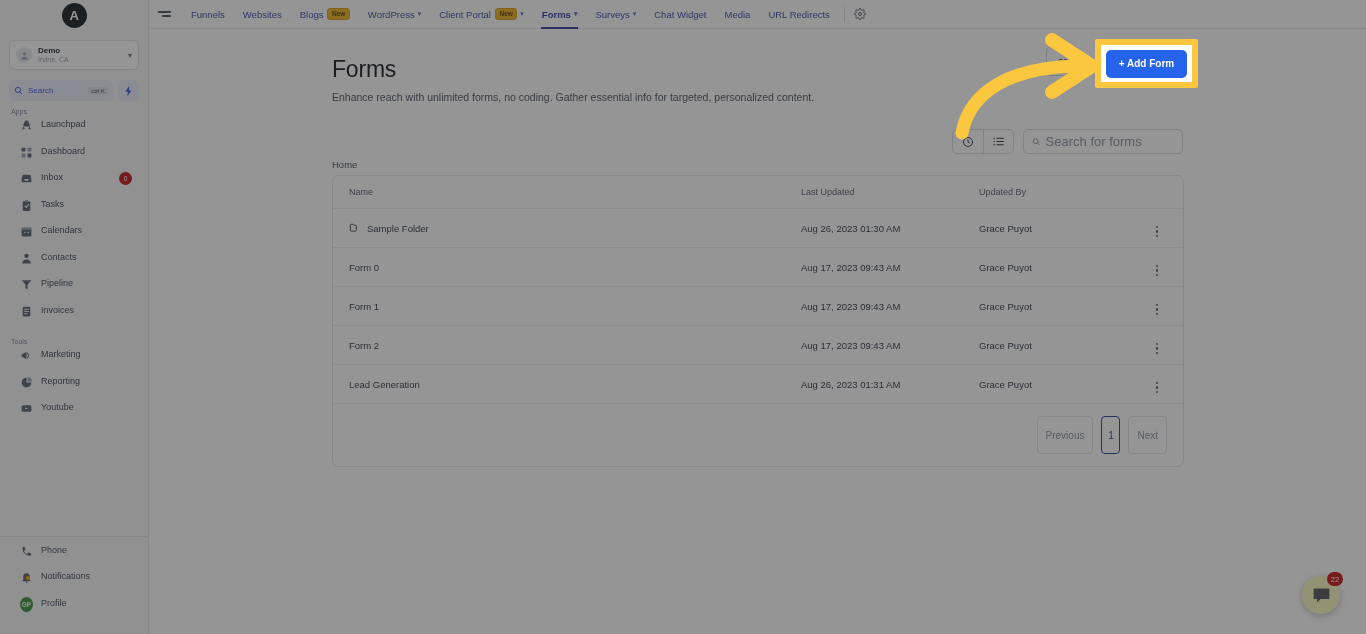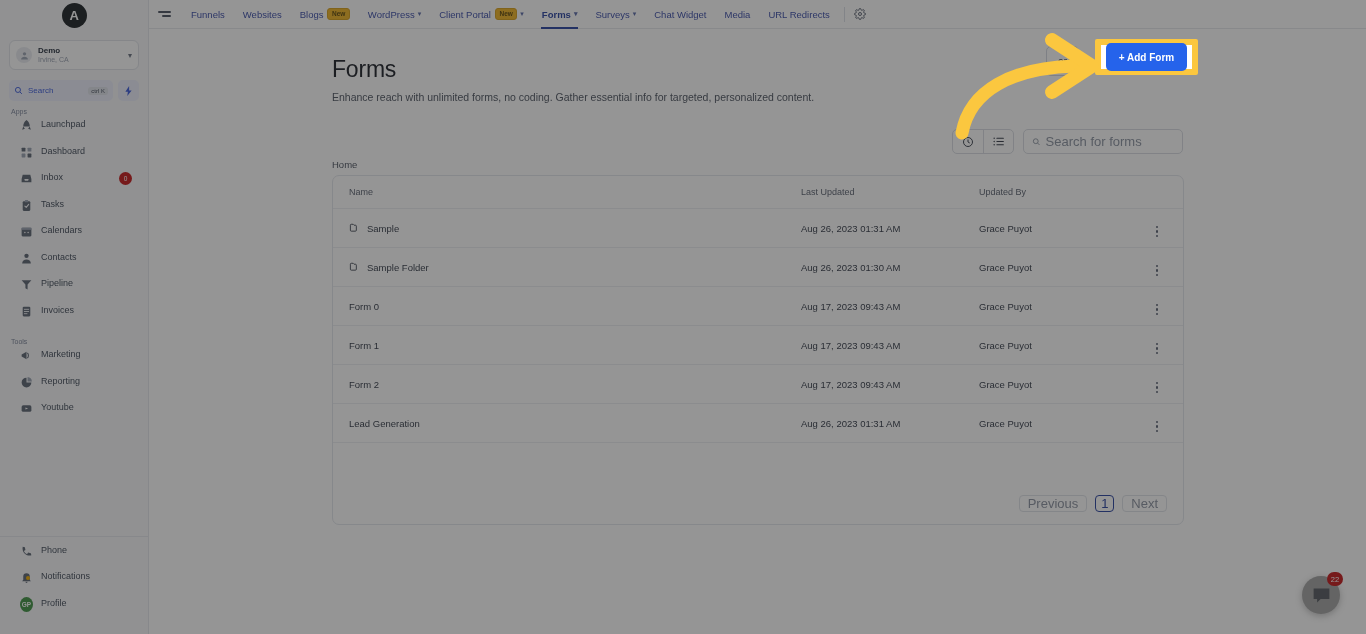--- a/index.html
+++ b/index.html
@@ -141,43 +141,43 @@
   td{ font-size:9.5px; color:#343b48; padding:0; border-bottom:1px solid #eceef2; height:39px; vertical-align:middle;}
   .c-name{ padding-left:16px; }
   .c-upd{ width:178px; }
   .c-by { width:152px; }
   .c-act{ width:52px; text-align:center; }
   .nm{ display:flex; align-items:center; gap:7px; }
   .kebab{ display:inline-flex;flex-direction:column;gap:2.2px;align-items:center;cursor:pointer;}
   .kebab i{width:2.4px;height:2.4px;border-radius:50%;background:#596072;display:block;}
   .pager{ display:flex; justify-content:flex-end; align-items:center; gap:8px; padding:12px 16px; }
   .pg{
-    height:17px;min-width:33px;border:1px solid #dfe2e8;border-radius:4px;background:#fff;
-    font-size:13px;color:#8b92a0;display:flex;align-items:center;justify-content:center;padding:0 8px;cursor:pointer;margin-top:40px;
+    height:38px;min-width:33px;border:1px solid #dfe2e8;border-radius:4px;background:#fff;
+    font-size:10px;color:#8b92a0;display:flex;align-items:center;justify-content:center;padding:0 8px;cursor:pointer;
   }
   .pg.cur{ border-color:#2942a0; color:#2942a0; min-width:19px; padding:0; }
 
   
   .chat{
     position:absolute; right:26px; bottom:20px; width:38px;height:38px;border-radius:50%;
-    background:#a3a3a3; display:flex;align-items:center;justify-content:center;
+    background:#fef9c3; display:flex;align-items:center;justify-content:center;
     box-shadow:0 2px 7px rgba(0,0,0,.25); cursor:pointer;
   }
   .chat-badge{
     position:absolute; right:-3px; top:-4px; background:#c4171a; color:#fff;
     font-size:7.5px; border-radius:9px; min-width:16px;height:14px;
     display:flex;align-items:center;justify-content:center; padding:0 3px;
   }
 
   
   .dim{
     position:absolute; inset:0; background:rgba(29,29,29,0.47); pointer-events:none; z-index:50;
   }
   .spot{
-    position:absolute; left:1095px; top:39px; width:103px; height:36px;
+    position:absolute; left:1095px; top:39px; width:103px; height:49px;
     background:#ffffff; border:6px solid #fbc73f; border-radius:2px; z-index:60;
     display:flex; align-items:center; justify-content:center;
   }
   .arrow-svg{ position:absolute; left:940px; top:28px; z-index:61; pointer-events:none; }
 </style>
 </head>
 <body>
 
 <div id="root">
 
@@ -455,37 +455,20 @@
           <th class="c-act"></th>
         </tr>
           </thead>
         <tbody id="tbody">
             <tr>
               <td class="c-name">
                 <span class="nm">
                   <span><svg width="11" height="11" viewBox="0 0 24 24" fill="none" stroke="#343b48" stroke-width="1.9" stroke-linejoin="round">
                       <path d="M3 7a2 2 0 0 1 2-2h4l2 2h3a2 2 0 0 1 2 2v9a2 2 0 0 1-2 2H5a2 2 0 0 1-2-2z"></path>
                     </svg></span>
-                  <span>Sample</span>
-                </span>
-              </td>
-              <td class="c-upd">Aug 26, 2023 01:31 AM</td>
-              <td class="c-by">Grace Puyot</td>
-              <td class="c-act"><span class="kebab">
-                  <i></i>
-                  <i></i>
-                  <i></i>
-                </span></td>
-            </tr>
-            <tr>
-              <td class="c-name">
-                <span class="nm">
-                  <span><svg width="11" height="11" viewBox="0 0 24 24" fill="none" stroke="#343b48" stroke-width="1.9" stroke-linejoin="round">
-                      <path d="M3 7a2 2 0 0 1 2-2h4l2 2h3a2 2 0 0 1 2 2v9a2 2 0 0 1-2 2H5a2 2 0 0 1-2-2z"></path>
-                    </svg></span>
                   <span>Sample Folder</span>
                 </span>
               </td>
               <td class="c-upd">Aug 26, 2023 01:30 AM</td>
               <td class="c-by">Grace Puyot</td>
               <td class="c-act"><span class="kebab">
                   <i></i>
                   <i></i>
                   <i></i>
                 </span></td>

